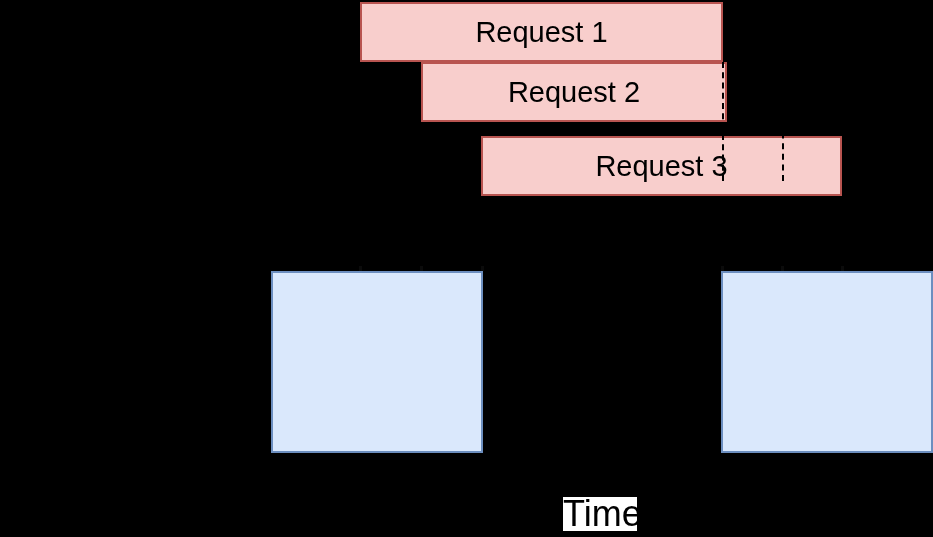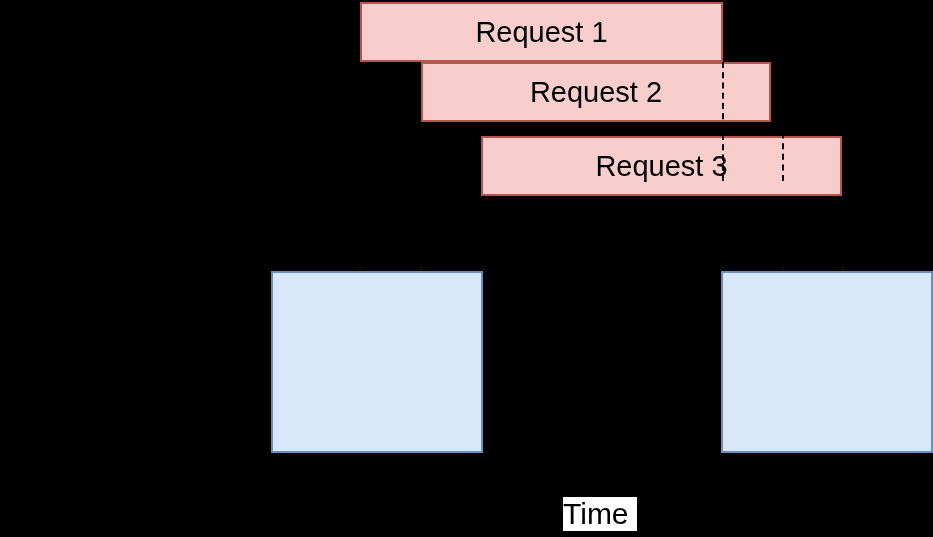--- a/index.html
+++ b/index.html
@@ -59,37 +59,37 @@
     height: 5px;
     background: #0b0b0b;
   }
 
   
   .axis-caption {
     position: absolute;
     box-sizing: border-box;
     background: #ffffff;
     color: #000000;
-    font-size: 30px;
+    font-size: 36px;
     line-height: 34px;
     white-space: nowrap;
     overflow: visible;
     font-family: "Liberation Sans", sans-serif;
   }
 </style>
 </head>
 <body>
 
 <div id="canvas" style="background: rgb(0, 0, 0); border-radius: 7px;">
 
   <div class="req-bar" style="left: 360px; top: 2px; width: 363px; height: 60px; background: rgb(248, 206, 204); border-color: rgb(184, 84, 80);">
     <span>Request 1</span>
   </div>
 
-  <div class="req-bar" style="left: 421px; top: 62px; width: 350px; height: 60px; background: rgb(248, 206, 204); border-color: rgb(184, 84, 80);">
+  <div class="req-bar" style="left: 421px; top: 62px; width: 306px; height: 60px; background: rgb(248, 206, 204); border-color: rgb(184, 84, 80);">
     <span>Request 2</span>
   </div>
 
   <div class="req-bar" style="left: 481px; top: 136px; width: 361px; height: 60px; background: rgb(248, 206, 204); border-color: rgb(184, 84, 80);">
     <span>Request 3</span>
   </div>
 
   <div class="period-box" style="left: 271px; top: 271px; width: 212px; height: 182px; background: rgb(218, 232, 252); border-color: rgb(108, 142, 191);"></div>
   <div class="period-box" style="left: 721px; top: 271px; width: 212px; height: 182px; background: rgb(218, 232, 252); border-color: rgb(108, 142, 191);"></div>
 

